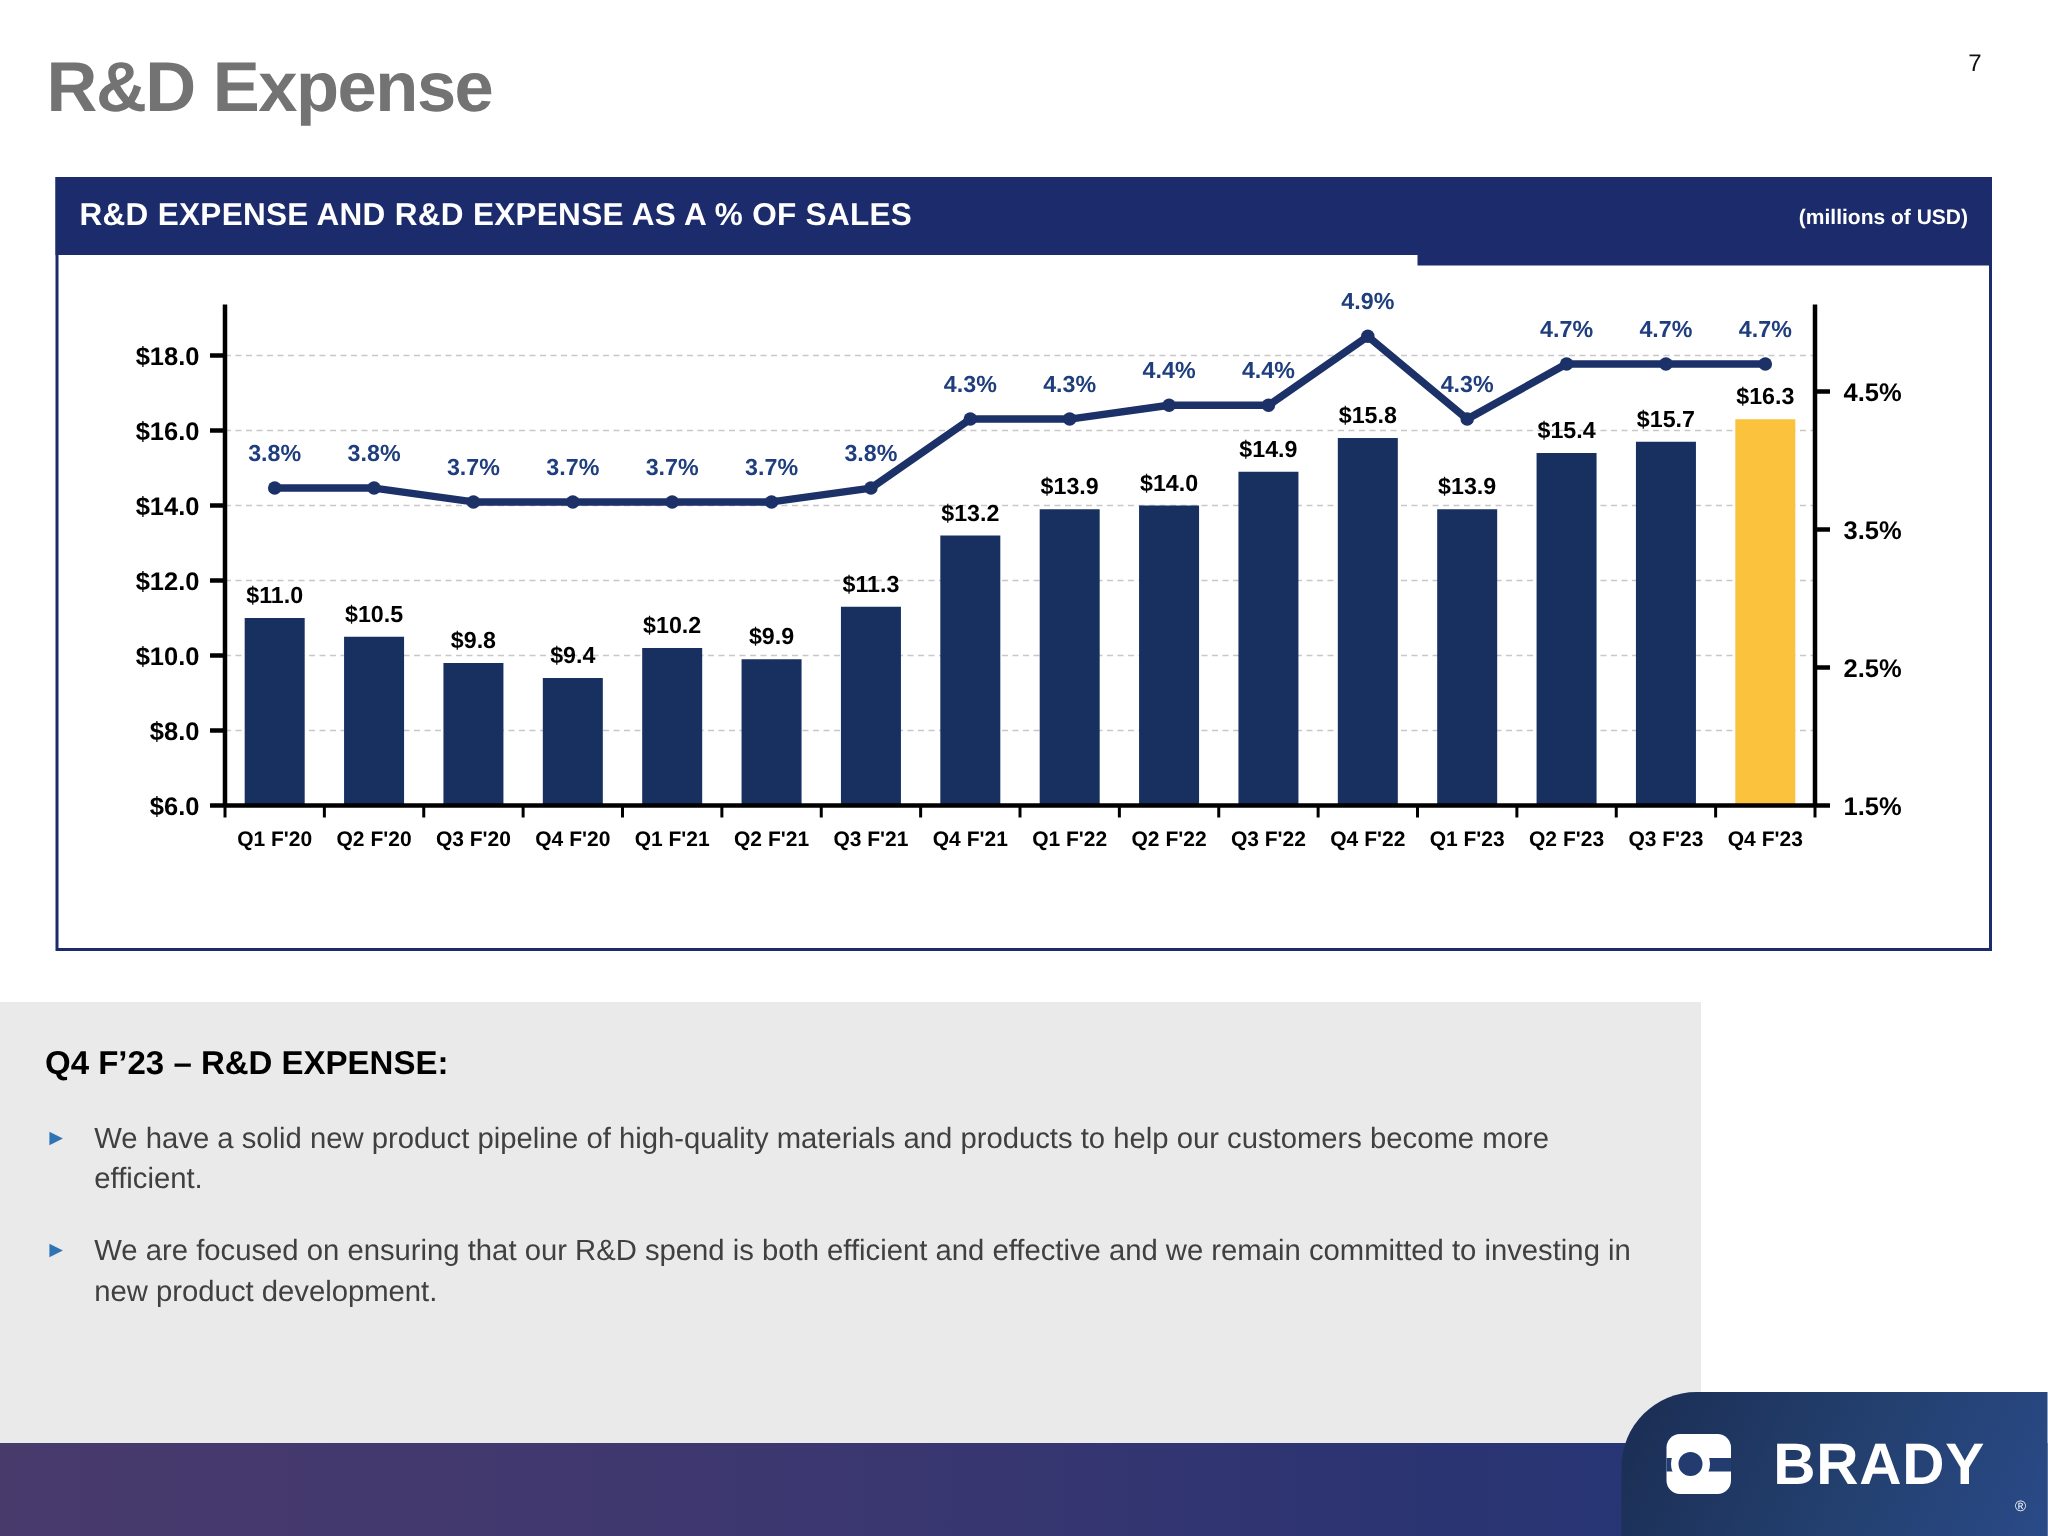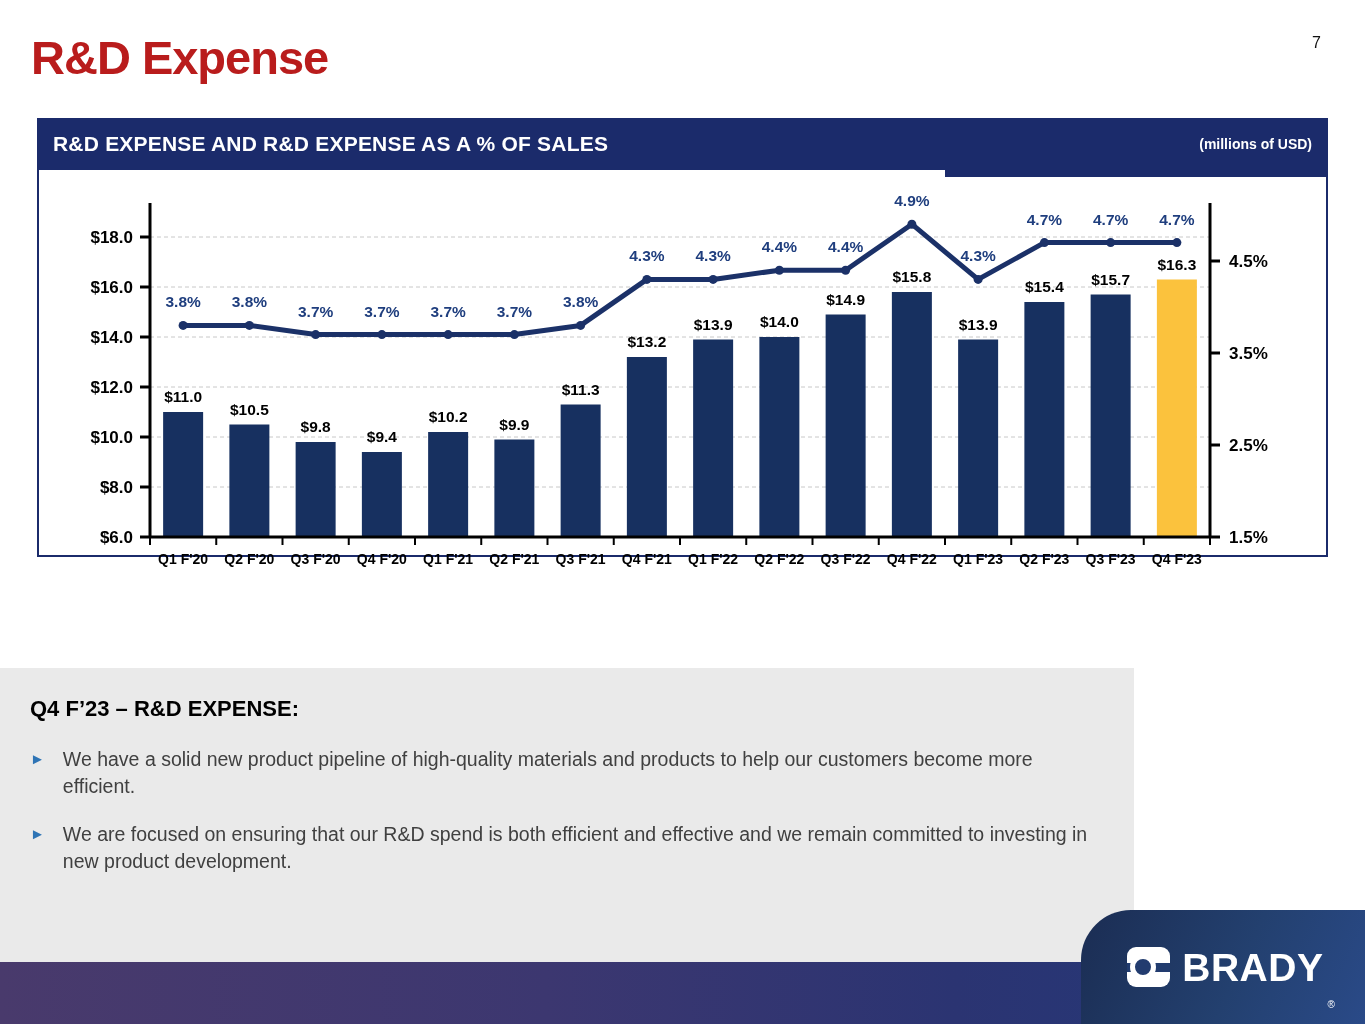--- a/index.html
+++ b/index.html
@@ -7,25 +7,25 @@
   body {
     position:relative;
     font-family:"Liberation Sans", sans-serif;
     background:#ffffff;
     overflow:hidden;
   }
   
   .page-number { position:absolute; top:34px; right:44px; font-size:16px; color:#111; }
   .slide-title {
     position:absolute; top:30px; left:31px;
-    font-size:47px; font-weight:bold; color:#b91c1c; letter-spacing:-1px;
+    font-size:47px; font-weight:bold; color:#737373; letter-spacing:-1px;
   }
   
   .chart-card {
-    position:absolute; left:37px; top:118px; width:1291px; height:439px;
+    position:absolute; left:37px; top:118px; width:1291px; height:516px;
     background:#ffffff; border:2px solid #1b2b6b;
   }
   .chart-header {
     position:absolute; left:-2px; top:-2px; right:-2px; height:52px;
     background:#1b2b6b; color:#ffffff;
     display:flex; align-items:center; justify-content:space-between;
     padding:0 16px 0 16px;
   }
   .chart-header .hdr-title { font-size:21px; font-weight:bold; letter-spacing:0.2px; }
   .chart-header .hdr-unit  { font-size:14px; font-weight:bold; }
@@ -42,24 +42,24 @@
   .commentary-heading { font-size:22px; font-weight:bold; color:#000; margin-bottom:24px; }
   .bullet-row { display:flex; align-items:flex-start; margin-bottom:21px; max-width:1300px; }
   .bullet-arrow { color:#2e74b5; font-size:15px; line-height:26px; margin-right:18px; flex:0 0 auto; }
   .bullet-text { font-size:19.5px; color:#404040; line-height:27px; max-width:1255px; }
   
   .footer-strip {
     position:absolute; left:0; top:962px; width:1365px; height:62px;
     background:linear-gradient(90deg,#493a6c 0%,#3c3770 40%,#2b3472 70%,#22397a 100%);
   }
   .brand-block {
-    position:absolute; right:0; bottom:0; width:284px; height:114px;
+    position:absolute; right:0; bottom:0; width:284px; height:96px;
     border-top-left-radius:50px;
     background:linear-gradient(115deg,#1b2d53 0%,#23406f 55%,#2a4a88 100%);
-    display:flex; align-items:center; justify-content:center; gap:12px;
+    display:flex; align-items:center; justify-content:center; gap:28px;
     padding-left:16px;
   }
   .brady-icon { position:relative; width:43px; height:40px; background:#ffffff; border-radius:9px; flex:0 0 auto; }
   .brady-icon .slot {
     position:absolute; left:0; right:0; top:50%; margin-top:-4.5px; height:9px; background:#223c6f;
   }
   .brady-icon .ring {
     position:absolute; left:3px; top:50%; margin-top:-13px; width:26px; height:26px;
     border-radius:50%; background:#223c6f; border:5px solid #ffffff;
   }

